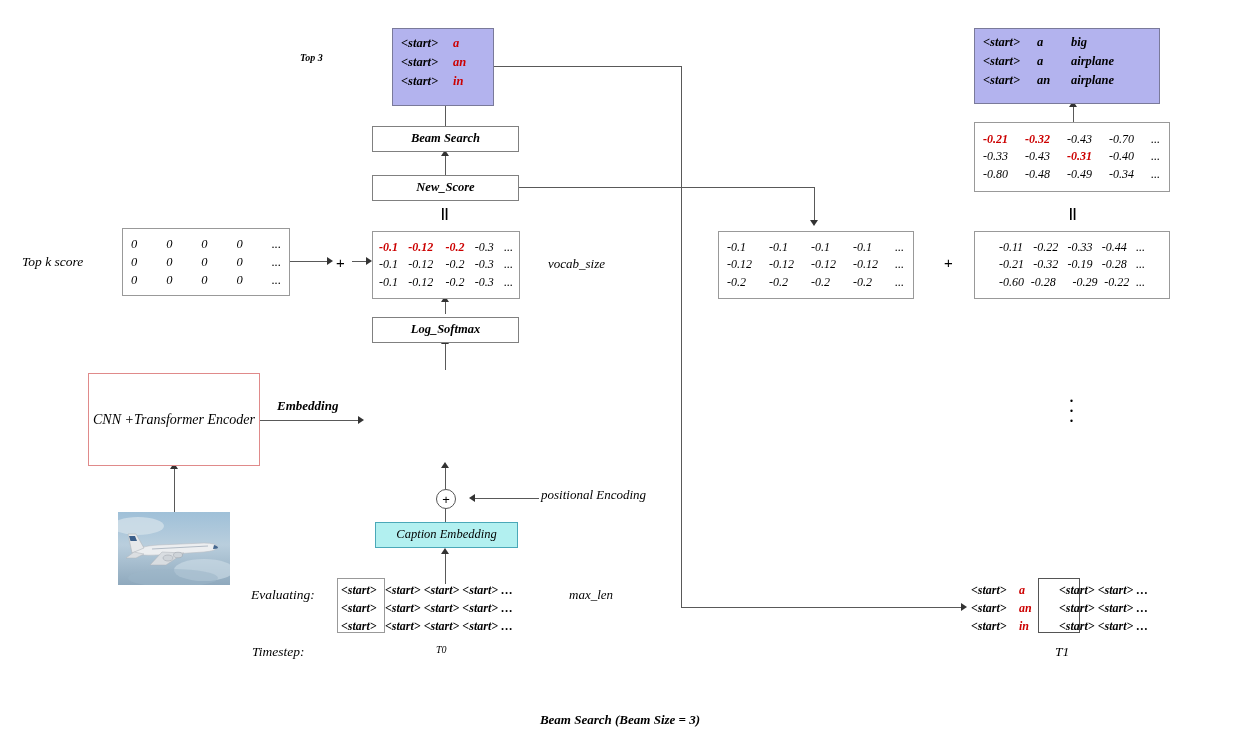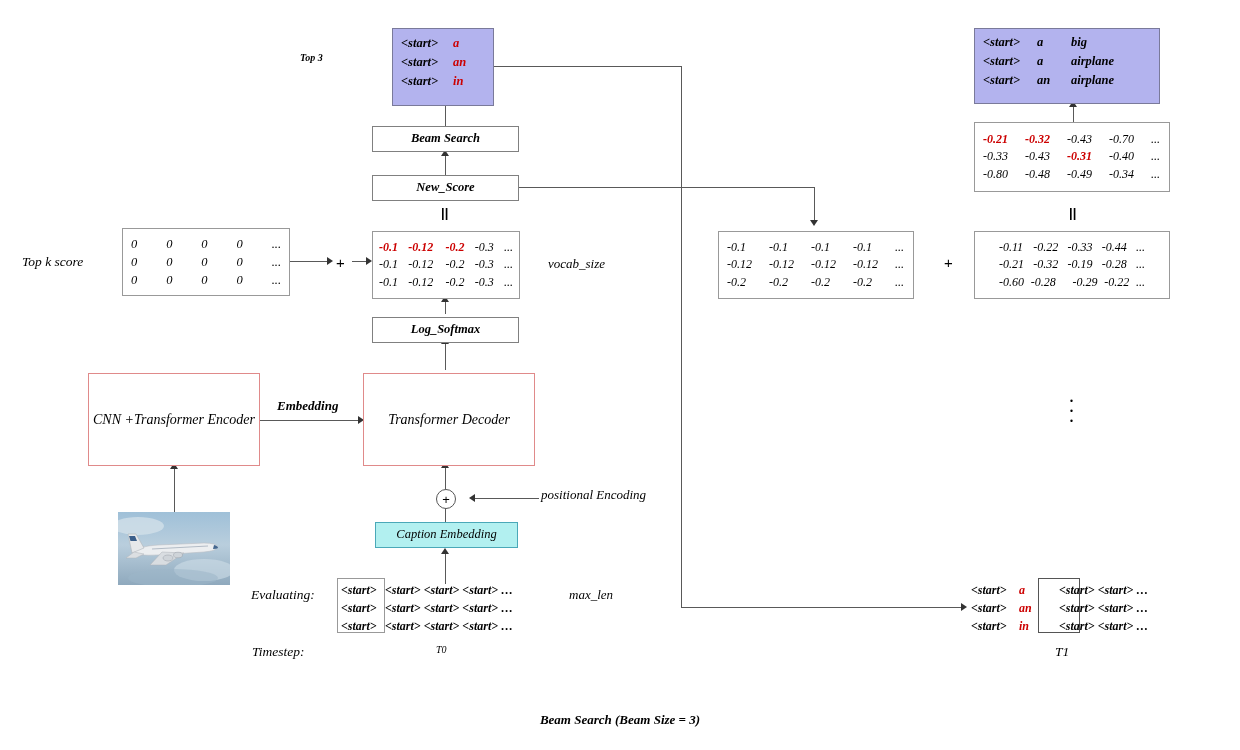--- a/index.html
+++ b/index.html
@@ -405,21 +405,20 @@
     </div>
   </div>
 
   <div class="abs box box-red" style="left:88px; top:373px; width:172px; height:93px; flex-direction:row;">
     <div>CNN +</div>
     <div>Transformer Encoder</div>
   </div>
 
   <div class="lbl lbl-b abs" style="left:277px; top:398px; font-size:13px;">Embedding</div>
 
-  <div class="abs box box-red" style="left:363px; top:373px; width:172px; height:93px;">Transformer Decoder</div>
 
   <div class="pluscircle" style="left:436px; top:489px;">
     <span>+</span>
   </div>
 
   <div class="lbl abs" style="left:541px; top:487px; font-size:13px;">positional Encoding</div>
 
   <div class="abs box box-cyan" style="left:375px; top:522px; width:143px; height:26px;">Caption Embedding</div>
 
   <div class="photo" style="left:118px; top:512px; width:112px; height:73px;">

